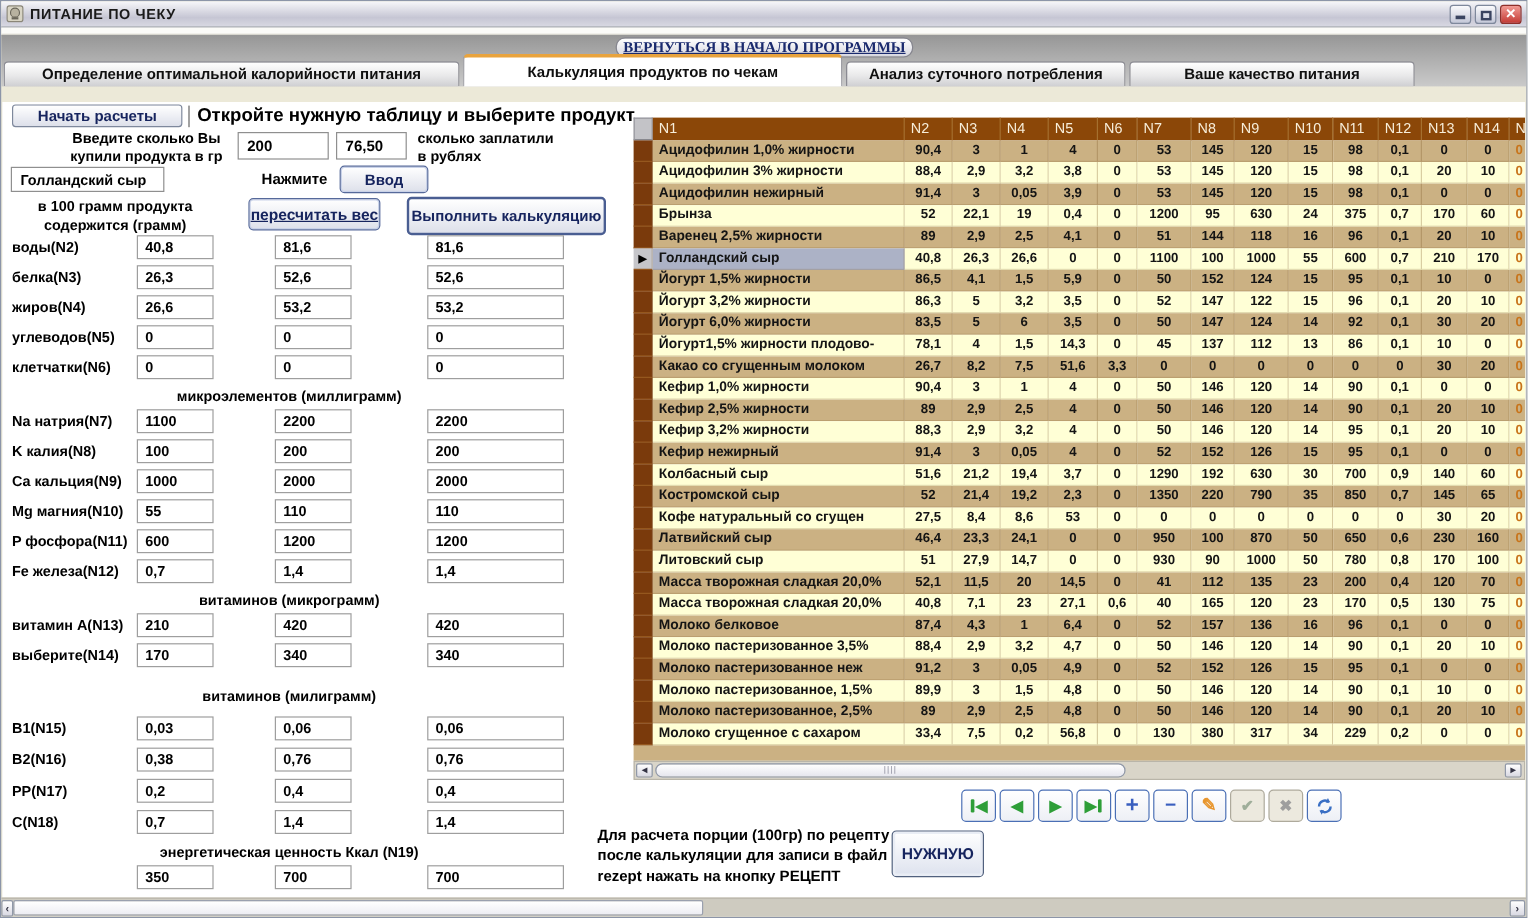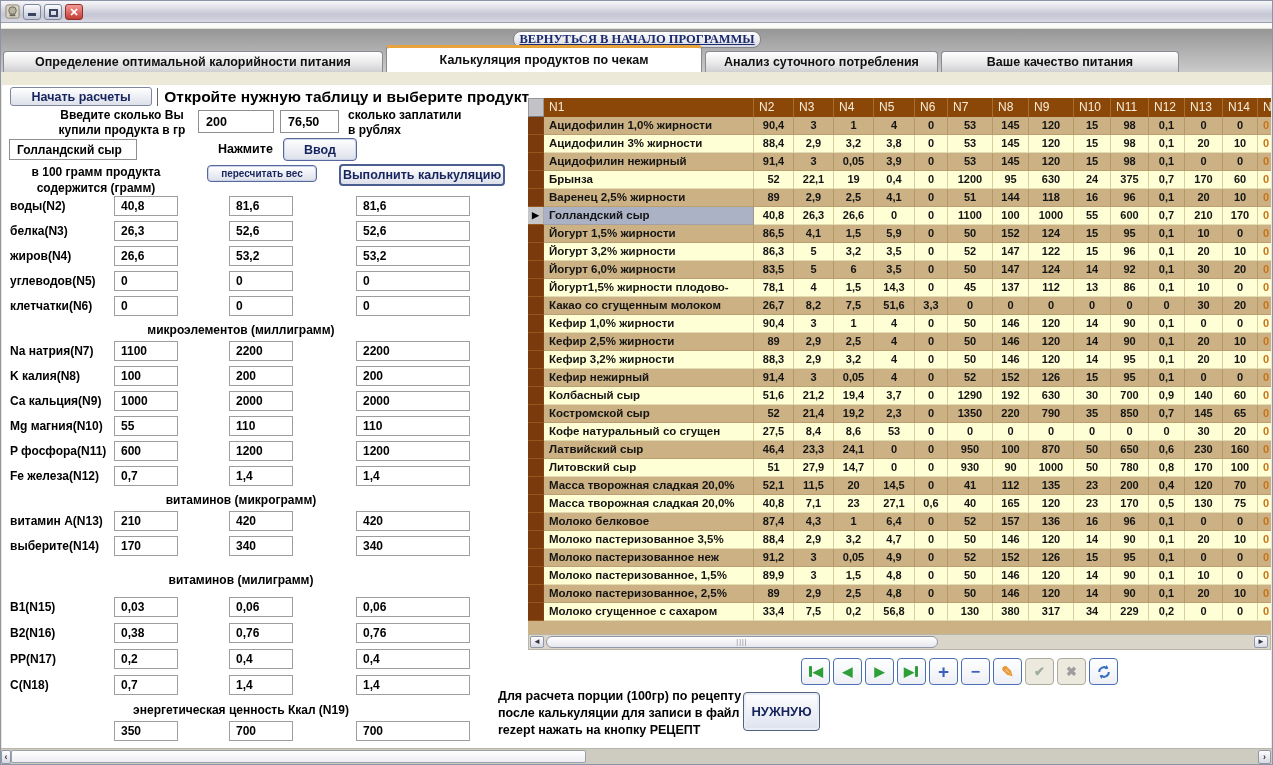--- a/index.html
+++ b/index.html
@@ -54,23 +54,23 @@
     padding-left:7px;display:flex;align-items:center;}
   .box-weight{left:196px;top:3px;width:76px;height:23px;}
   .box-price{left:278px;top:3px;width:59px;height:23px;}
   .prodrow{position:relative;height:26px;}
   .box-product{left:7px;top:1px;width:128px;height:21px;font-size:12px;}
   .press{position:absolute;left:216px;top:4px;font-weight:700;font-size:12.5px;}
   .enter-btn{position:absolute;left:281px;top:0;width:74px;height:23px;font-size:12.5px;border:1px solid #56699A;
     border-radius:4px;box-shadow:0 0 0 1px #C9D2E8 inset;}
   .btnrow{position:relative;height:29px;}
   .per100{position:absolute;left:24px;top:0;width:140px;text-align:center;font-weight:700;font-size:12px;line-height:16px;}
-  .recalc-btn{position:absolute;left:205px;top:1px;width:110px;height:17px;font-size:10px;border:1px solid #56699A;
-    border-radius:4px;box-shadow:0 0 0 1px #C9D2E8 inset;}
-  .calc-btn{position:absolute;left:337px;top:0;width:166px;height:22px;font-size:12.5px;border:2px solid #4A5E92;border-radius:4px;}
+  .recalc-btn{position:absolute;left:205px;top:1px;width:110px;height:27px;font-size:13px;border:1px solid #56699A;
+    border-radius:4px;box-shadow:0 0 0 1px #C9D2E8 inset;text-decoration:underline;}
+  .calc-btn{position:absolute;left:337px;top:0;width:166px;height:32px;font-size:12.5px;border:2px solid #4A5E92;border-radius:4px;}
   .nutrient-rows{margin-top:2px;}
   .frow{position:relative;height:25px;}
   .flabel{position:absolute;left:8px;top:4px;font-weight:700;font-size:12px;color:#000;}
   .ibox{position:absolute;top:1px;height:20px;background:#fff;border:1px solid #9E9E9E;font-weight:700;font-size:12px;
     padding-left:6px;line-height:18px;color:#000;}
   .ibox.c1{left:112px;width:64px;}
   .ibox.c2{left:227px;width:64px;}
   .ibox.c3{left:354px;width:114px;}
   .section-label{width:478px;text-align:center;font-weight:700;font-size:12px;height:20px;line-height:20px;color:#000;}
   .section-label.gap{margin-top:10px;margin-bottom:6px;}
@@ -135,20 +135,21 @@
 <body>
 
 <div class="window">
 
   <div class="titlebar">
     <svg class="appicon" viewBox="0 0 16 16">
       <rect x="1" y="1" width="14" height="14" rx="2" fill="#D8D4C4" stroke="#8A8678"></rect>
       <circle cx="8" cy="7" r="4" fill="#B8B2A0" stroke="#6A665A"></circle>
       <rect x="5" y="11" width="6" height="2" fill="#6A665A"></rect>
     </svg>
+    <span class="title-text">ПИТАНИЕ  ПО ЧЕКУ</span>
     <div class="winbtn">
         <span class="mingl"></span>
       </div>
     <div class="winbtn">
         <span class="maxgl"></span>
       </div>
     <div class="winbtn close">
         <span>✕</span>
       </div>
   </div>

